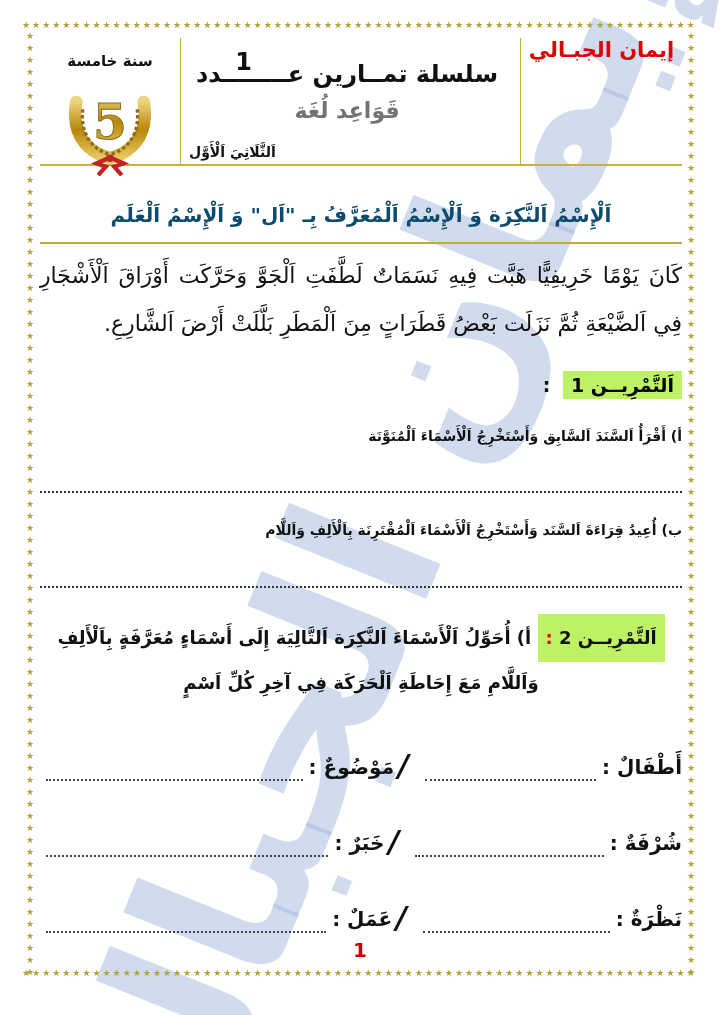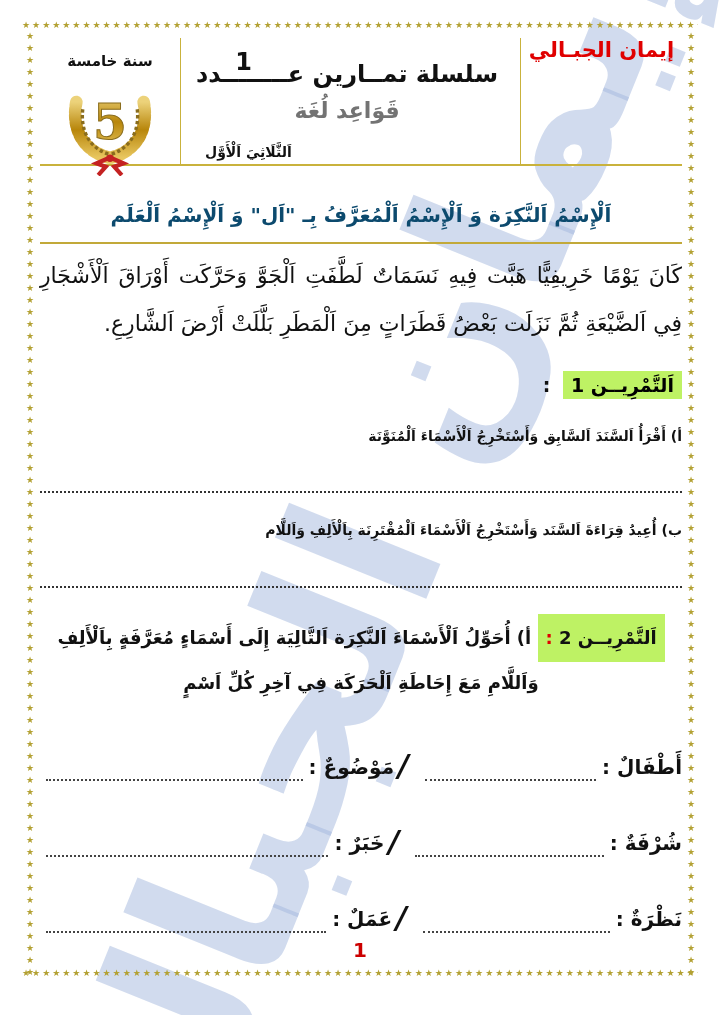--- a/index.html
+++ b/index.html
@@ -31,21 +31,21 @@
   .cell { position:relative; }
   .cell.name { width:162px; display:flex; align-items:flex-start; justify-content:center;
                border-left:1.5px solid #c9b23c;margin-left:7px; }
   .cell.center { flex:1; text-align:center; border-left:1.5px solid #c9b23c; padding-top:10px; }
   .cell.wreath { width:140px; text-align:center; }
   .teacher { color:#e00000; font-weight:bold; font-size:21px; }
   .series-wrap { position:relative; display:inline-block; font-weight:bold; font-size:24px;
                  color:#111; margin-top:12px; }
   .series-num { position:absolute; left:13%; bottom:12px; font-size:24px; font-weight:bold; }
   .subject { color:#737373; font-weight:bold; font-size:22px; margin-top:10px; }
-  .term { position:absolute; left:24px; bottom:4px; font-size:14px; font-weight:bold; color:#111; }
+  .term { position:absolute; left:8px; bottom:4px; font-size:14px; font-weight:bold; color:#111; }
   .grade { font-weight:bold; font-size:15px; color:#111; margin-top:14px; }
 
   
   .title { text-align:center; color:#0c4a6e; font-weight:bold; font-size:20px;
            margin-top:32px; line-height:1.7; }
   .gold-hr { border:none; border-top:2.5px solid #c2a939; margin-top:10px; }
 
   .sanad-h { text-align:right; font-weight:bold; font-size:22px; color:#111;
              margin-top:20px; }
   .sanad-p { text-align:justify; font-weight:normal; font-size:22px; color:#111;

